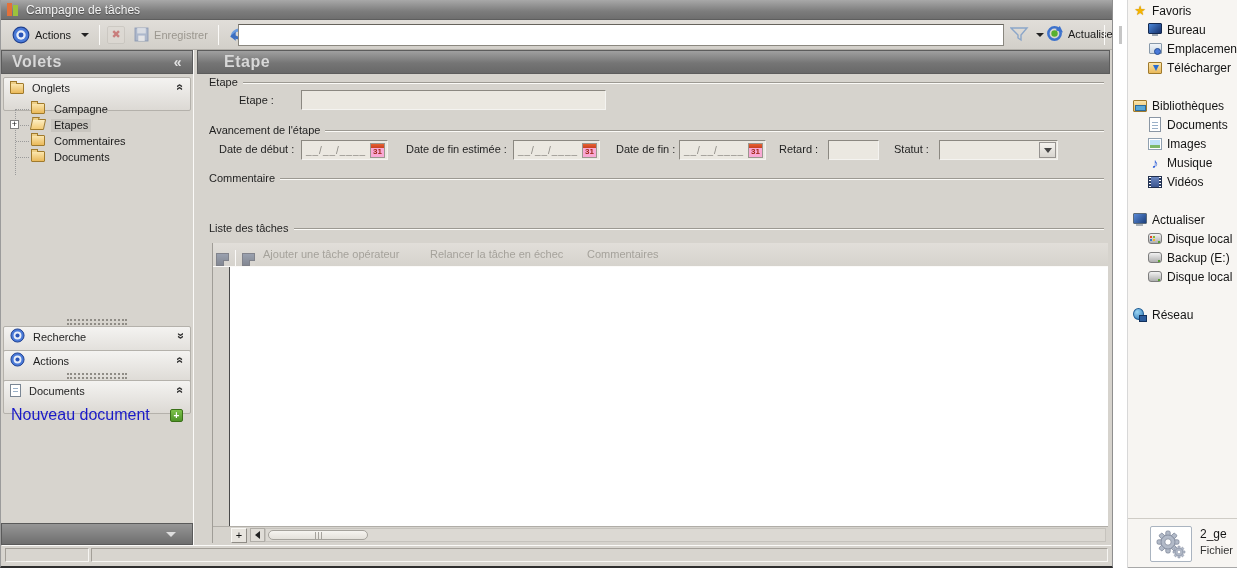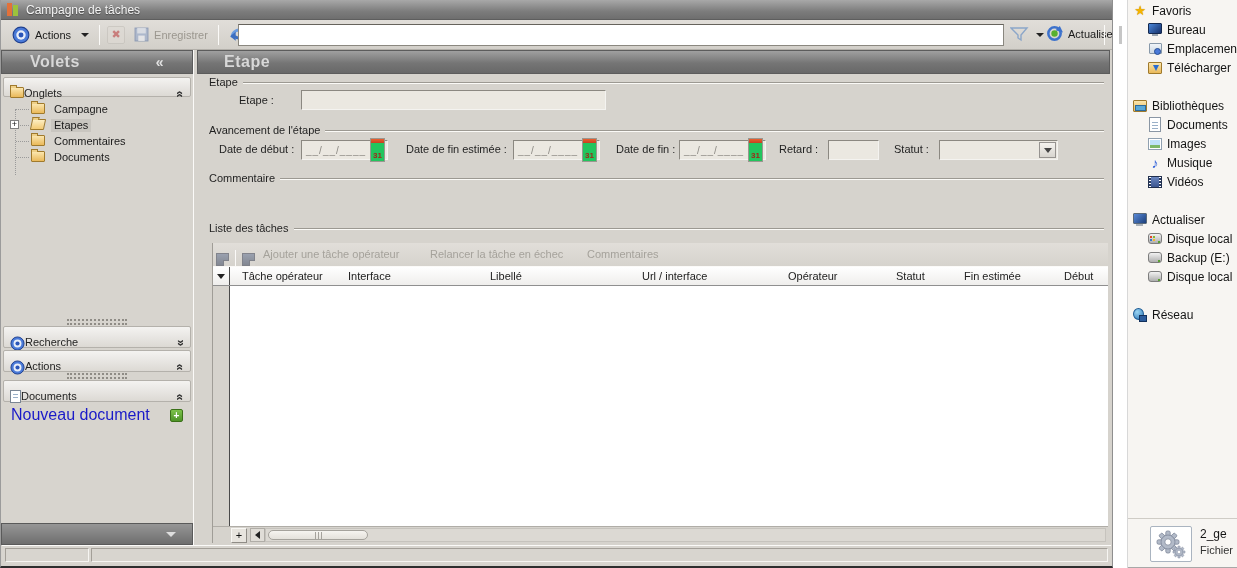--- a/index.html
+++ b/index.html
@@ -21,27 +21,27 @@
 .dim{color:#9b978f}
 .dd-arrow{width:0;height:0;border-left:4px solid transparent;border-right:4px solid transparent;border-top:4px solid #222;margin-left:5px}
 .xbtn{width:18px;height:18px;background:#dedad4;border:1px solid #c4c0ba;border-radius:2px;display:flex;align-items:center;justify-content:center;color:#c05050;font-size:11px;opacity:.65}
 .search-input{position:absolute;left:237px;top:4px;width:766px;height:22px;border:1px solid #8a877f;border-top-color:#66635c;background:#fff;padding:2px 5px;font:11px "Liberation Sans",sans-serif}
 .filter-wrap{position:absolute;left:1009px;top:7px;display:flex;align-items:center}
 .filter-dd{margin-left:7px;width:0;height:0;border-left:4px solid transparent;border-right:4px solid transparent;border-top:4px solid #222}
 .refresh-wrap{position:absolute;left:1045px;top:5px;display:flex;align-items:center;gap:5px}
 .tb-sep-end{position:absolute;left:1103px;top:5px;width:1px;height:20px;background:#b3b0aa;border-right:1px solid #fbfaf8}
 
 
-.panel-header{height:24px;background:linear-gradient(#a0a0a0,#757575 55%,#686868);border:1px solid #5c5c5c;display:flex;align-items:center;justify-content:space-between;padding:0 28px;color:#d8d8d8;font-size:16px;font-weight:bold;letter-spacing:.5px}
+.panel-header{height:24px;background:linear-gradient(#a0a0a0,#757575 55%,#686868);border:1px solid #5c5c5c;display:flex;align-items:center;justify-content:space-between;padding:0 10px;color:#d8d8d8;font-size:16px;font-weight:bold;letter-spacing:.5px}
 .collapse-glyph{font-size:14px;font-weight:bold;color:#e2e2e2}
 
 
 .sidebar{position:absolute;left:0;top:50px;width:193px;bottom:21px;background:#d7d4ce;border-right:1px solid #fbfaf8}
 .sidebar-body{position:absolute;left:0;right:0;top:24px;bottom:0}
-.side-section{position:absolute;left:2px;right:2px;height:20px;background:linear-gradient(#f4f3f1,#dcd9d4);border:1px solid #b4b1ab;border-radius:2px;display:flex;align-items:flex-start;padding:9px 6px;gap:0;color:#1f1f1f}
+.side-section{position:absolute;left:2px;right:2px;height:20px;background:linear-gradient(#f4f3f1,#dcd9d4);border:1px solid #b4b1ab;border-radius:2px;display:flex;align-items:flex-end;padding:16px 6px;gap:8px;color:#1f1f1f}
 .chev{margin-left:auto;display:inline-block;color:#333;font-weight:bold;font-size:12px}
 .chev.up{transform:rotate(90deg)}
 .chev.down{transform:rotate(-90deg)}
 .sec-onglets{top:3px}
 .grip{position:absolute;left:66px;width:60px;height:6px;border-top:2px dotted #8f8c86;border-bottom:2px dotted #8f8c86}
 .grip1{top:245px}.grip2{top:299px}
 .sec-recherche{top:252px;height:22px}
 .sec-actions{top:276px;height:22px}
 .sec-documents{top:306px;height:22px}
 .newdoc-row{position:absolute;top:332px;left:10px;right:10px;display:flex;align-items:center}
@@ -71,21 +71,21 @@
 .legend{position:absolute;left:12px;right:6px;display:flex;align-items:center}
 .legend .txt{padding-right:5px;color:#1f1f1f}
 .legend .line{flex:1;height:2px;border-top:1px solid #9c9992;border-bottom:1px solid #fbfaf7;margin-top:1px}
 .lg1{top:26px}.lg2{top:74px}.lg3{top:122px}.lg4{top:172px}
 .flabel{position:absolute;top:93px;color:#1f1f1f}
 .sunken{background:#ebe8e1;border:1px solid;border-color:#8b8881 #f4f3f0 #f4f3f0 #8b8881}
 .inp-etape{position:absolute;left:104px;top:40px;width:305px;height:20px}
 .lbl-etape{position:absolute;left:42px;top:44px}
 .date-box{position:absolute;top:90px;width:87px;height:20px;display:flex;align-items:center;padding:0 2px 0 4px}
 .date-mask{flex:1;color:#8d8a84;font-size:10px;letter-spacing:1px}
-.cal{width:15px;height:24px;background:#22c55e;border:1px solid #9a978f;position:relative;display:flex;align-items:flex-end;justify-content:center;flex:none}
+.cal{width:15px;height:15px;background:#f9a8d4;border:1px solid #9a978f;position:relative;display:flex;align-items:flex-end;justify-content:center;flex:none}
 .cal::before{content:"";position:absolute;top:0;left:0;right:0;height:4px;background:linear-gradient(#e86030,#c84020)}
 .cal span{font-size:8px;font-weight:bold;color:#a02818;line-height:10px}
 .inp-retard{position:absolute;left:631px;top:90px;width:51px;height:20px}
 .select-box{position:absolute;left:742px;top:90px;width:119px;height:20px;display:flex;align-items:center;padding:1px}
 .sel-btn{margin-left:auto;width:17px;height:16px;background:linear-gradient(#f4f2ee,#d8d5cf);border:1px solid #969390;display:flex;align-items:center;justify-content:center}
 .sel-arrow{width:0;height:0;border-left:4px solid transparent;border-right:4px solid transparent;border-top:5px solid #444}
 
 
 .grid{position:absolute;left:15px;right:2px;top:193px;bottom:2px;border-left:1px solid #a09d97;background:#fff;display:flex;flex-direction:column}
 .grid-toolbar{position:relative;height:24px;background:linear-gradient(#e1ded9,#d6d3cd);border-bottom:1px solid #fbfaf8;display:flex;align-items:flex-end;flex:none}
@@ -337,33 +337,20 @@
 
     <div class="grid">
       <div class="grid-toolbar">
         <span class="task-ico ti1"></span>
         <span class="gt-sep"></span>
         <span class="task-ico"></span>
         <span class="gt-label gtl1">Ajouter une tâche opérateur</span>
         <span class="gt-label gtl2">Relancer la tâche en échec</span>
         <span class="gt-label gtl3">Commentaires</span>
       </div>
-      <div class="grid-header">
-        <span class="gh-gutter">
-            <span class="tri-down"></span>
-          </span>
-        <span class="gh-cell c1">Tâche opérateur</span>
-        <span class="gh-cell c2">Interface</span>
-        <span class="gh-cell c3">Libellé</span>
-        <span class="gh-cell c4">Url / interface</span>
-        <span class="gh-cell c5">Opérateur</span>
-        <span class="gh-cell c6">Statut</span>
-        <span class="gh-cell c7">Fin estimée</span>
-        <span class="gh-cell c8">Début</span>
-      </div>
       <div class="grid-body">
         <div class="gb-gutter"></div>
         <div class="gb-rows"></div>
       </div>
       <div class="grid-scroll">
         <span class="add-btn">+</span>
         <span class="scroll-left">
             <span class="tri-left"></span>
           </span>
         <span class="scroll-track">

